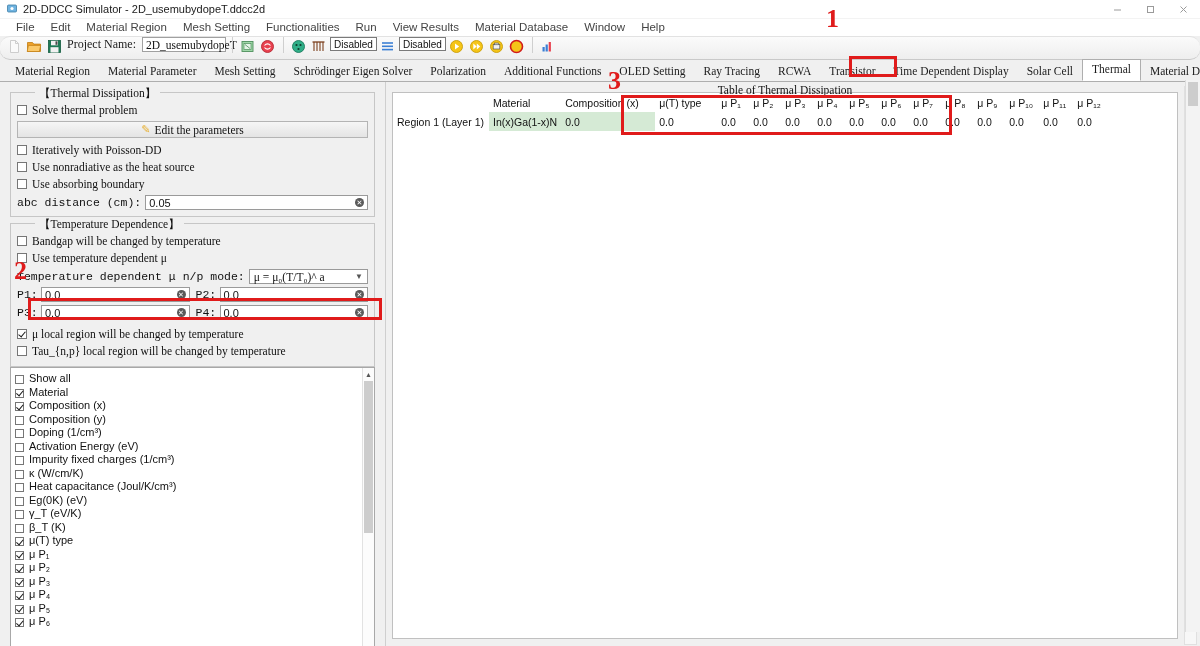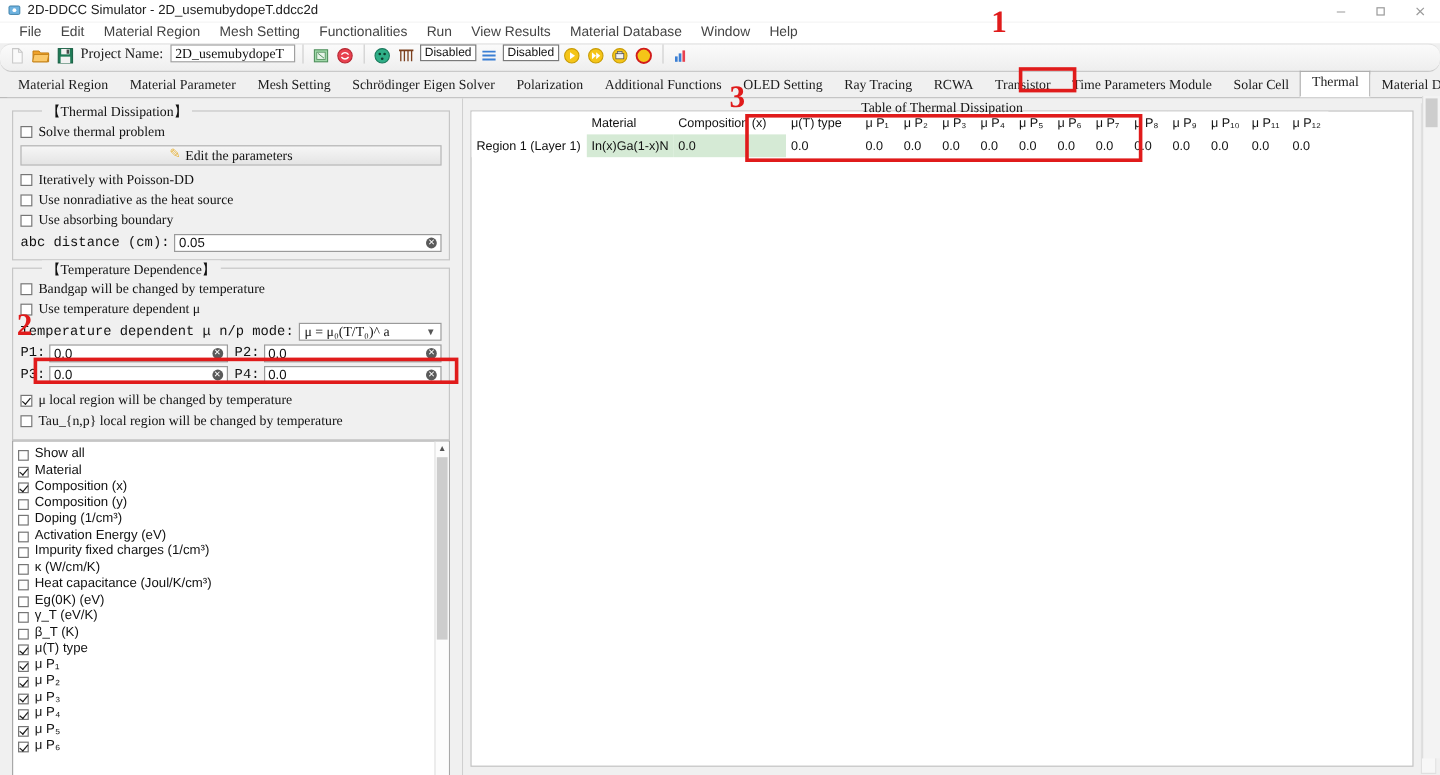--- a/index.html
+++ b/index.html
@@ -40,21 +40,21 @@
     border-top:1px solid #e2e2e2;border-bottom:1px solid #c9c9c9;
     display:flex;padding-left:5px;gap:2px;border-radius:10px;
   }
   .tb-btn{width:18px;height:18px;display:flex;align-items:center;justify-content:center;}
   .tb-sep{width:1px;height:16px;background:#cfcfcf;margin:0 4px;}
   .proj-label{
     font-family:"Liberation Serif",serif;font-size:12px;color:#1a1a1a;
     margin:0 4px 0 2px;white-space:nowrap;
   }
   .proj-input{
-    width:104px;height:15px;border:1px solid #a0a0a0;background:#fff;
+    width:84px;height:15px;border:1px solid #a0a0a0;background:#fff;
     font-family:"Liberation Serif",serif;font-size:11.5px;color:#111;
     padding:0 3px;line-height:15px;box-sizing:border-box;
   }
   .disabled-box{
     border:1px solid #7a7a7a;background:#fff;height:14px;line-height:14px;
     padding:0 3px;font-family:"Liberation Sans",sans-serif;font-size:10px;color:#111;
     box-sizing:border-box;white-space:nowrap;
   }
 
   
@@ -339,21 +339,21 @@
     <span class="tab">Material Region</span>
     <span class="tab">Material Parameter</span>
     <span class="tab">Mesh Setting</span>
     <span class="tab">Schrödinger Eigen Solver</span>
     <span class="tab">Polarization</span>
     <span class="tab">Additional Functions</span>
     <span class="tab">OLED Setting</span>
     <span class="tab">Ray Tracing</span>
     <span class="tab">RCWA</span>
     <span class="tab">Transistor</span>
-    <span class="tab">Time Parameters Module</span>
+    <span class="tab">Time Dependent Display</span>
     <span class="tab">Solar Cell</span>
     <span class="tab active">Thermal</span>
     <span class="tab">Material Database</span>
 
   </div>
 
   <div class="content">
 
     <div class="left-pane">
 

